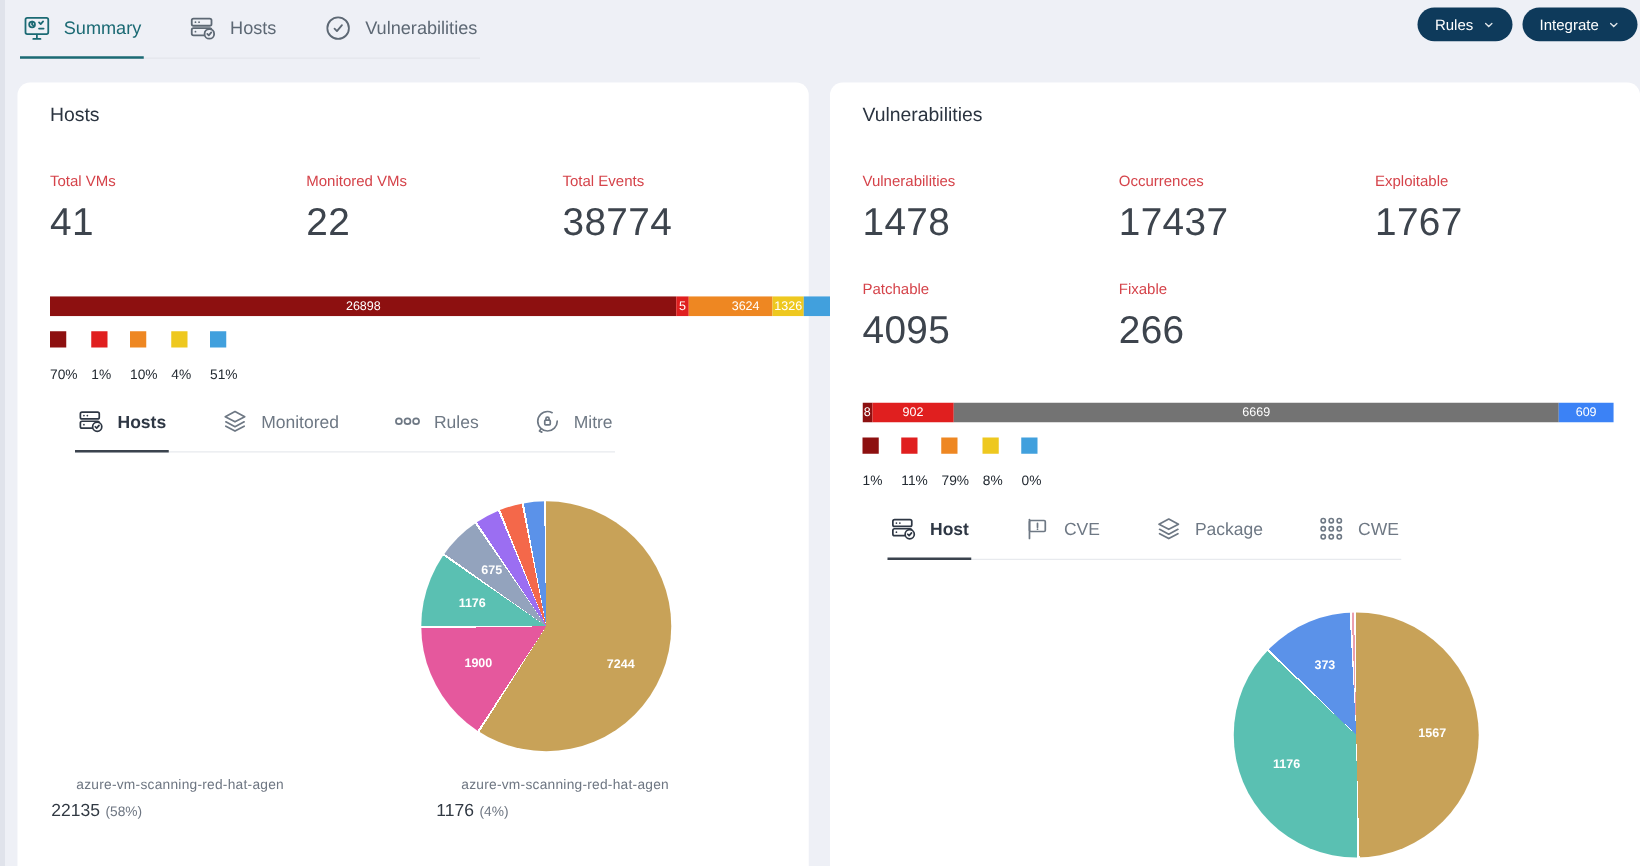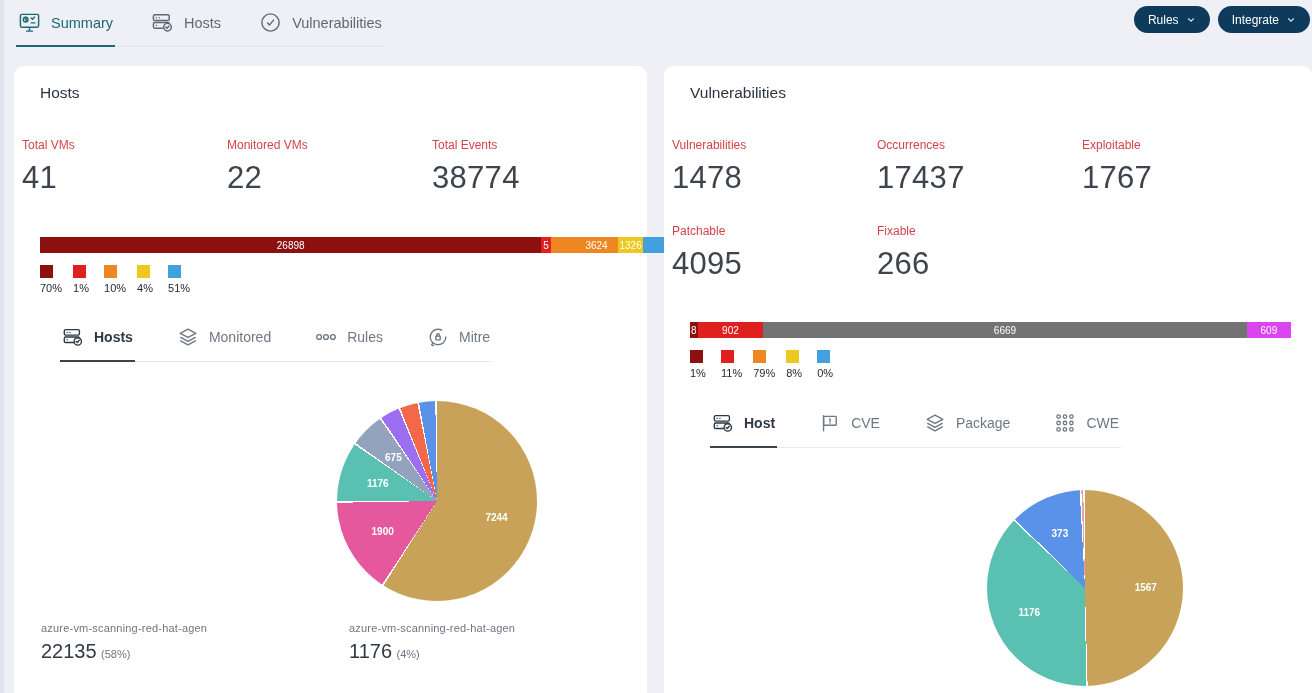--- a/index.html
+++ b/index.html
@@ -28,53 +28,53 @@
           font-family:"Liberation Sans", sans-serif; }
   .pill .chev { width:10px; height:10px; opacity:.85; }
 
   
   .card { position:absolute; top:66px; background:#fff; border-radius:10px; height:640px; }
   .card-left  { left:14px;  width:633px; }
   .card-right { left:664px; width:648px; }
   .panel-title { position:absolute; left:26px; top:18px; font-size:15.5px; color:#2b3440; font-weight:500; }
 
   
-  .stats-row { position:absolute; left:8px; display:flex; }
+  .stats-row { position:absolute; left:26px; display:flex; }
   .stat { width:205px; }
   .stat-label { font-size:12px; color:#d5434a; margin-bottom:8px; }
   .stat-value { font-size:31px; color:#3d444d; font-weight:400; letter-spacing:.3px; }
 
   
   .stack-bar { position:absolute; height:16px; display:flex; overflow:hidden; }
   .bar-seg { height:100%; display:flex; align-items:center; justify-content:center; overflow:hidden; }
   .bar-seg span { color:#fff; font-size:10px; white-space:nowrap; }
 
   
   .bar-legend { position:absolute; display:flex; gap:11px; }
-  .legend-item { display:flex; flex-direction:column; gap:4px; min-width:20px;justify-content:space-between; }
+  .legend-item { display:flex; flex-direction:column; gap:16px; min-width:20px;justify-content:space-between; }
   .legend-sq { width:13px; height:13px; }
   .legend-pct { font-size:11px; color:#232a32; }
 
   
   .sub-tabs { position:absolute; display:flex; gap:40px; border-bottom:1px solid #e8eaee; }
   .sub-tab { display:flex; align-items:center; gap:10px; padding:6px 2px 13px 2px; font-size:14px;
              color:#6e7884; position:relative; cursor:pointer; }
   .sub-tab .icon { width:22px; height:22px; }
   .sub-tab.active { color:#2e3744; font-weight:600; }
   .sub-tab.active::after { content:''; position:absolute; bottom:-1px; left:0; width:100%; height:2px; background:#3b434e; }
 
   
   .pie { position:absolute; border-radius:50%; }
   .pie-label { position:absolute; transform:translate(-50%,-50%); color:#fff; font-weight:700; font-size:10px; }
 
   
   .pie-legend { position:absolute; left:27px; display:flex; }
   .pie-entry { width:308px; }
-  .entry-name { font-size:11px; color:#6e7682; margin-bottom:6px; letter-spacing:.2px; }
-  .entry-value { font-size:20px; color:#313943; }
+  .entry-name { font-size:11px; color:#6e7682; margin-bottom:6px; letter-spacing:.2px;margin-left:20px; }
+  .entry-value { font-size:14px; color:#313943; }
   .entry-pct { font-size:11px; color:#6e7682; }
 
   .icon svg { width:100%; height:100%; display:block; }
 </style>
 </head>
 <body>
 
 <div class="topbar">
   <div class="nav-tabs">
     <div class="nav-tab active">
@@ -229,21 +229,21 @@
           <path d="M7 21.5l-2-1 1.3-1.8"></path>
           <rect x="9.6" y="11" width="4.8" height="4.2" rx="0.8"></rect>
           <path d="M10.6 11V9.8a1.4 1.4 0 012.8 0V11"></path>
         </svg>
       </span>
       <span>Mitre</span>
     </div>
   </div>
 
   <div class="pie" style="left: 323px; top: 335px; width: 200px; height: 200px; background: conic-gradient(rgb(200, 162, 88) 0deg, rgb(200, 162, 88) 212.298deg, rgb(255, 255, 255) 212.298deg, rgb(255, 255, 255) 213.298deg, rgb(229, 88, 157) 213.298deg, rgb(229, 88, 157) 268.981deg, rgb(255, 255, 255) 268.981deg, rgb(255, 255, 255) 269.981deg, rgb(90, 192, 178) 269.981deg, rgb(90, 192, 178) 304.446deg, rgb(255, 255, 255) 304.446deg, rgb(255, 255, 255) 305.446deg, rgb(147, 163, 189) 305.446deg, rgb(147, 163, 189) 325.228deg, rgb(255, 255, 255) 325.228deg, rgb(255, 255, 255) 326.228deg, rgb(155, 110, 242) 326.228deg, rgb(155, 110, 242) 337.364deg, rgb(255, 255, 255) 337.364deg, rgb(255, 255, 255) 338.364deg, rgb(244, 104, 74) 338.364deg, rgb(244, 104, 74) 348.622deg, rgb(255, 255, 255) 348.622deg, rgb(255, 255, 255) 349.622deg, rgb(91, 146, 233) 349.622deg, rgb(91, 146, 233) 359deg, rgb(255, 255, 255) 359deg, rgb(255, 255, 255) 360deg);">
-      <div class="pie-label" style="left: 159.554px; top: 116px; text-align: center;">7244</div>
+      <div class="pie-label" style="left: 159.554px; top: 131px; text-align: center;">7244</div>
       <div class="pie-label" style="left: 45.7005px; top: 129.926px;">1900</div>
       <div class="pie-label" style="left: 40.777px; top: 81.6522px;">1176</div>
       <div class="pie-label" style="left: 56.4179px; top: 55.9024px;">675</div>
     </div>
 
   <div class="pie-legend" style="top:556px;">
     <div class="pie-entry">
       <div class="entry-name">azure-vm-scanning-red-hat-agen</div>
       <div>
         <span class="entry-value">22135</span>
@@ -292,21 +292,21 @@
   <div class="stack-bar" style="left:26px; top:256px; width:601px;">
       <div class="bar-seg" style="width: 1.28456%; background: rgb(141, 16, 16);">
         <span>8</span>
       </div>
       <div class="bar-seg" style="width: 10.8852%; background: rgb(224, 31, 31);">
         <span>902</span>
       </div>
       <div class="bar-seg" style="width: 80.4808%; background: #737373;">
         <span>6669</span>
       </div>
-      <div class="bar-seg" style="width: 7.34935%; background: #d946ef;">
+      <div class="bar-seg" style="width: 7.34935%; background: #3b82f6;">
         <span>609</span>
       </div>
     </div>
   <div class="bar-legend" style="left:26px; top:284px;">
       <div class="legend-item">
         <div class="legend-sq" style="background: rgb(141, 16, 16);"></div>
         <div class="legend-pct">1%</div>
       </div>
       <div class="legend-item">
         <div class="legend-sq" style="background: rgb(224, 31, 31);"></div>

